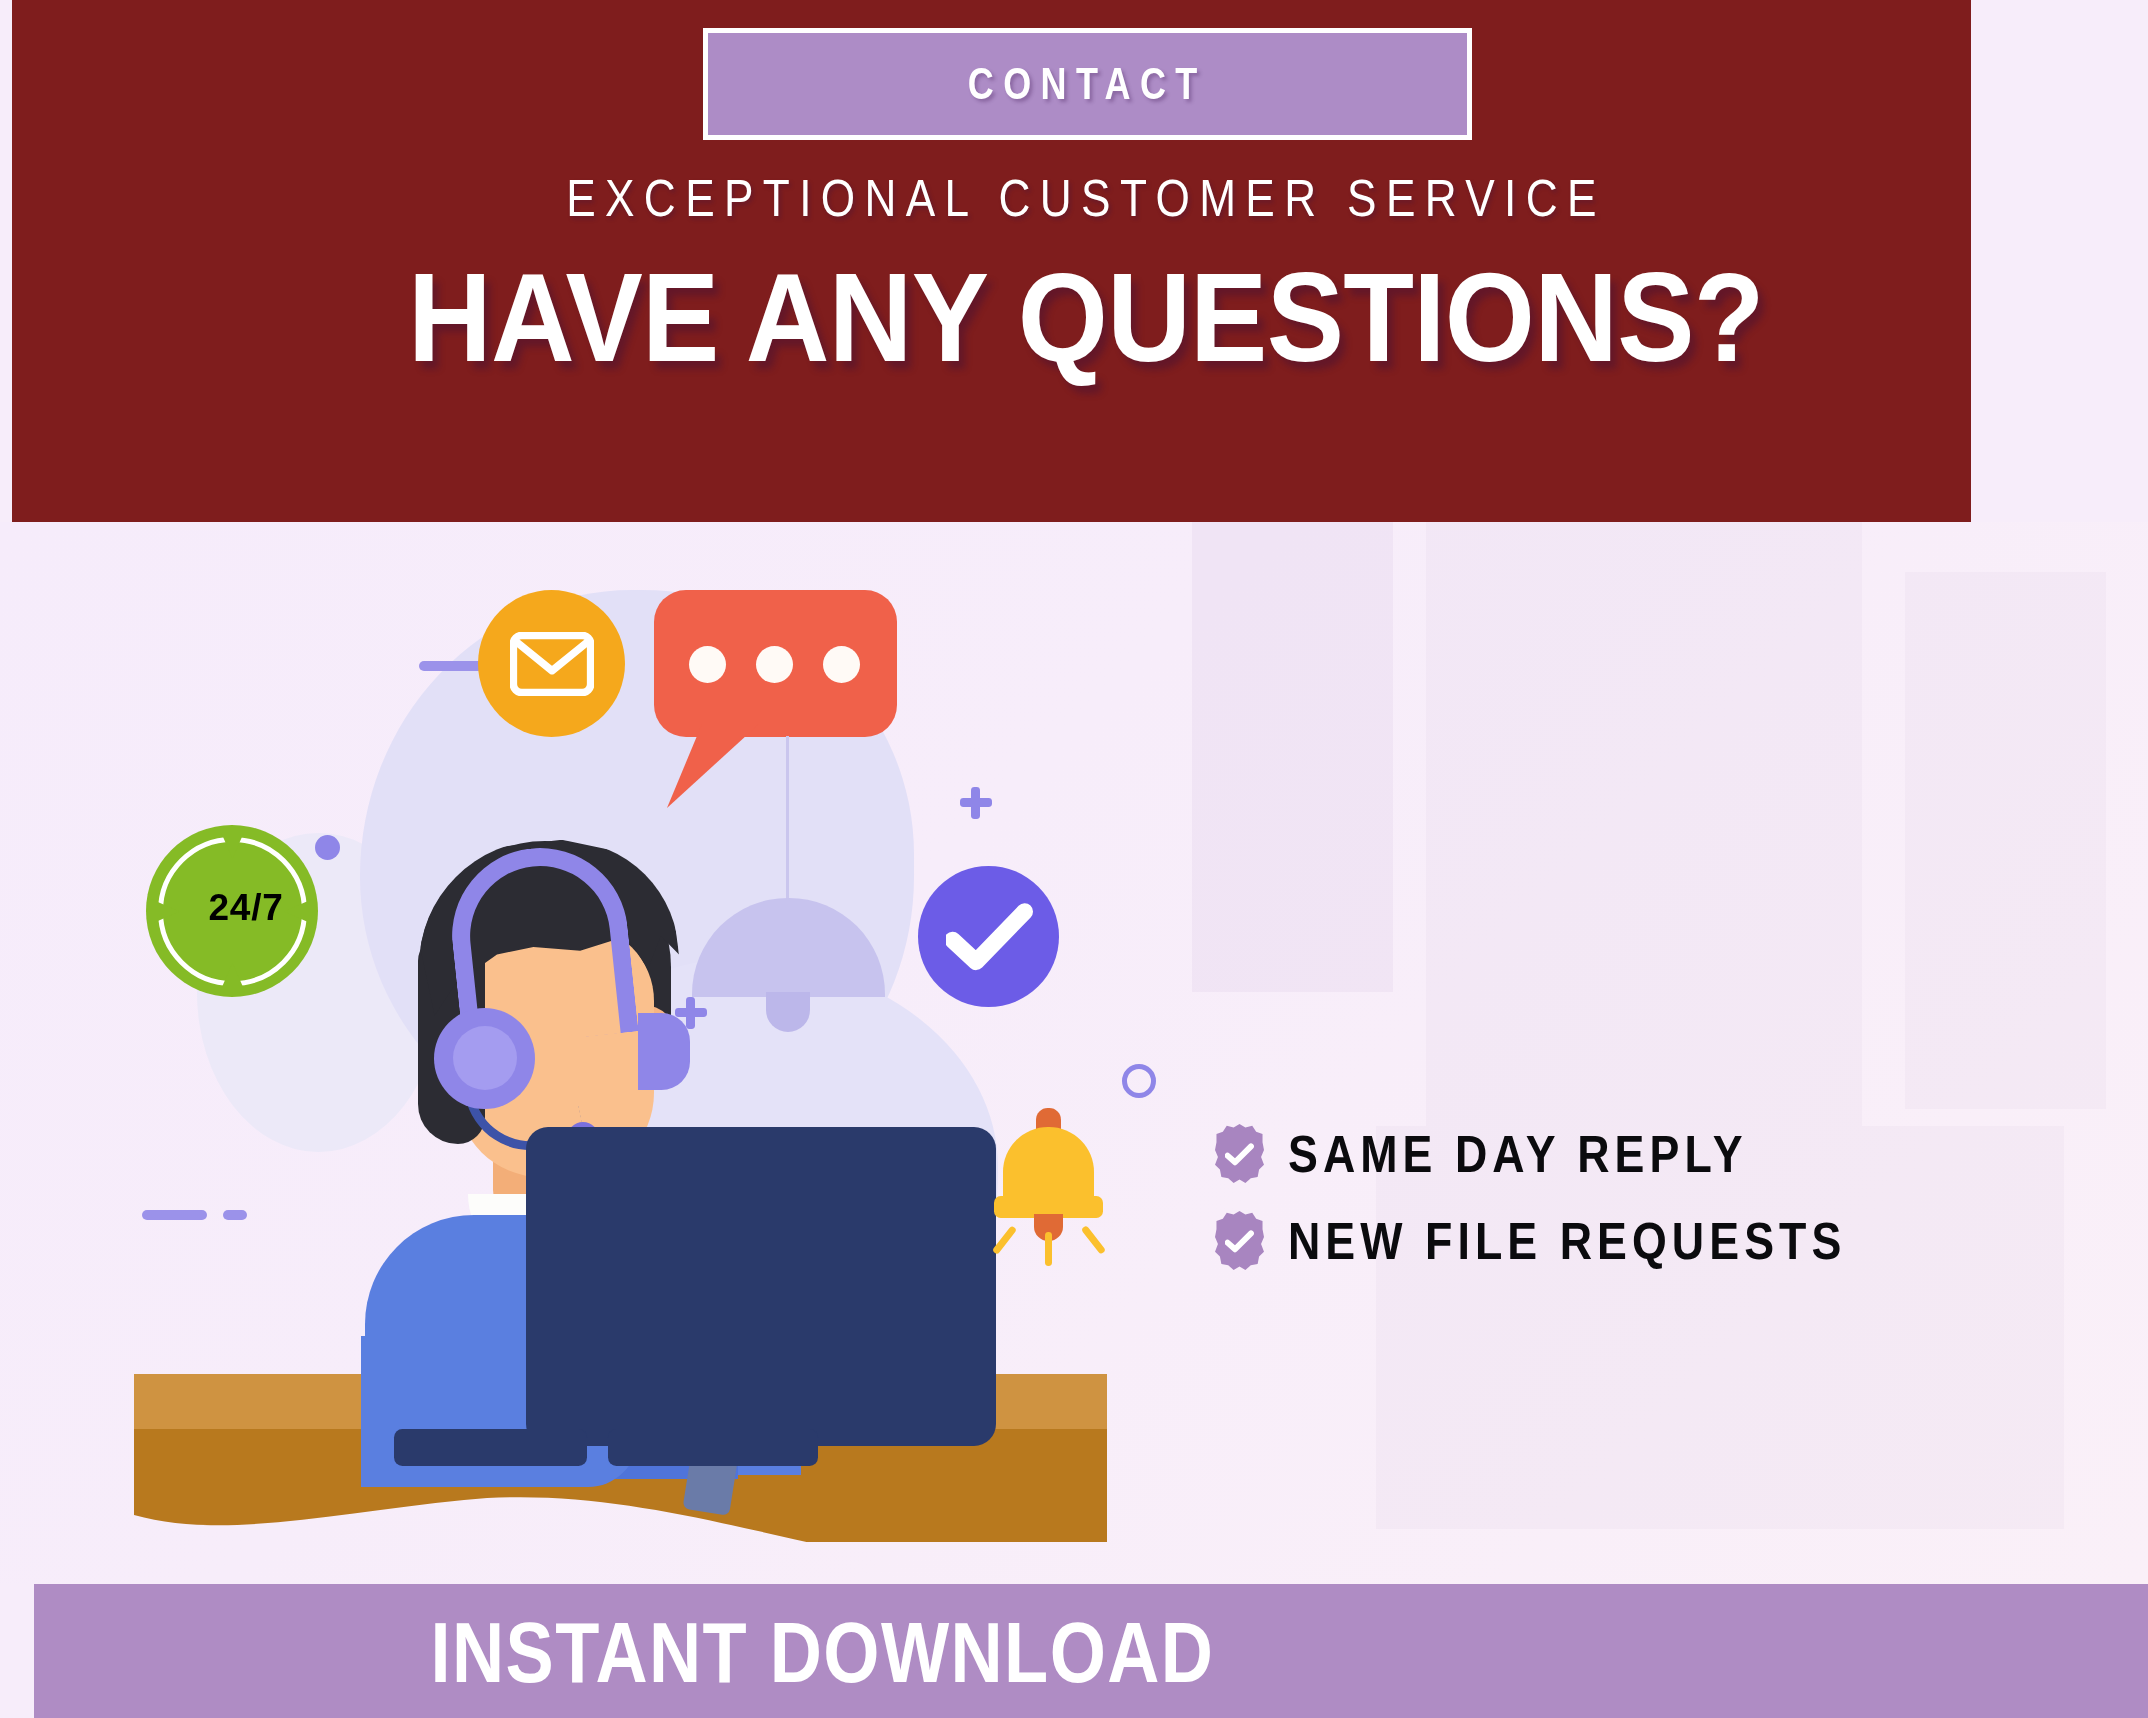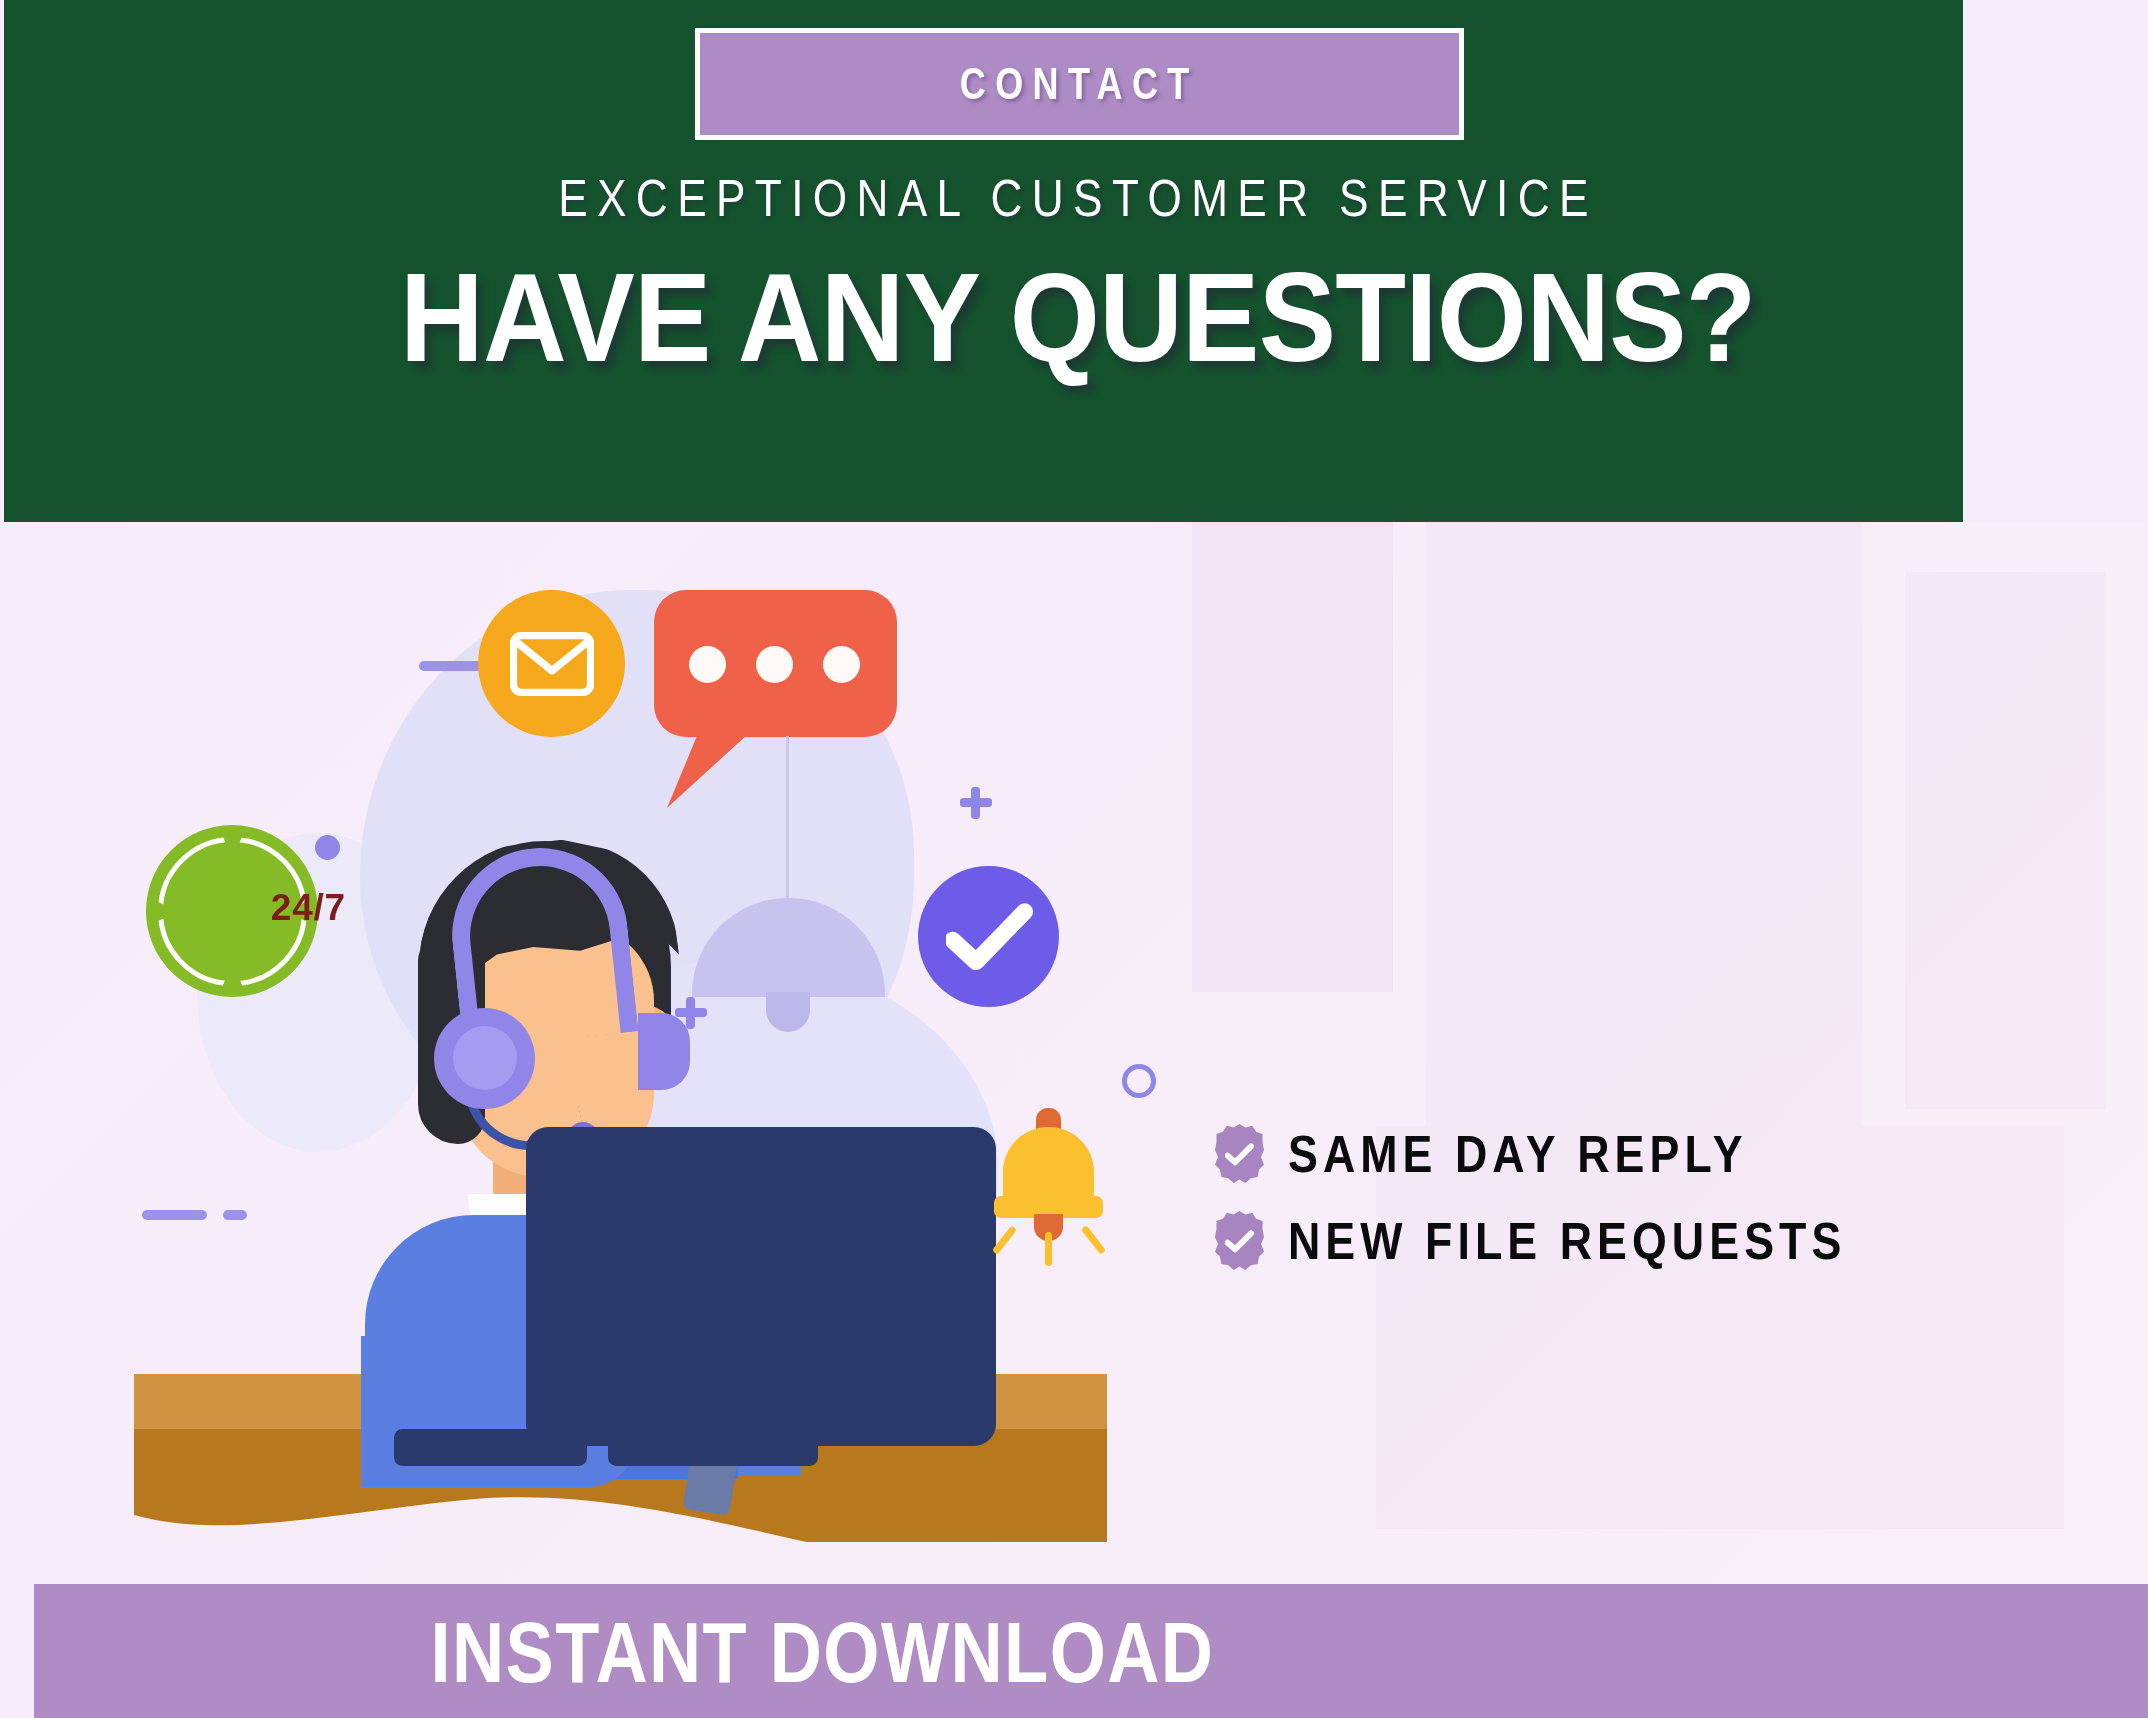--- a/index.html
+++ b/index.html
@@ -7,22 +7,22 @@
 
   #page{
     position:relative;
     width:2148px;height:1718px;
     overflow:hidden;
     background:#f7edfa;
   }
 
   
   #header{
-    position:absolute;left:4px;top:0;width:1959px;height:522px;
-    background:#14532d;
+    position:absolute;left:12px;top:0;width:1959px;height:522px;
+    background:#7f1d1d;
     overflow:hidden;
   }
   #contact-badge{
     position:absolute;left:691px;top:28px;width:769px;height:112px;
     box-sizing:border-box;
     background:#ad8cc6;
     border:5.9px solid #ffffff;
     display:flex;align-items:center;justify-content:center;
   }
   #contact-badge .txt{
@@ -114,22 +114,22 @@
   
   .clock-badge{
     position:absolute;left:29px;top:269px;width:172px;height:172px;
     border-radius:50%;background:#85bb26;
   }
   .clock-ring{
     position:absolute;left:11.7px;top:11.7px;width:149px;height:149px;
     border-radius:50%;border:5.9px solid #ffffff;box-sizing:border-box;
   }
   .clock-txt{
-    position:absolute;left:0;top:62px;width:200px;text-align:right;
-    color:#7f1d1d;font-weight:700;font-size:37px;letter-spacing:0.8px;
+    position:absolute;left:0;top:62px;width:200px;text-align:center;
+    color:#000000;font-weight:700;font-size:37px;letter-spacing:0.8px;
     font-family:"Liberation Sans",sans-serif;
   }
   .ctick{position:absolute;background:#85bb26;}
   .ct-n{left:74px;top:5px;width:25px;height:28.5px;clip-path:polygon(50% 100%,0 0,100% 0);}
   .ct-s{left:74px;top:138px;width:25px;height:28.5px;clip-path:polygon(50% 0,0 100%,100% 100%);}
   .ct-w{left:5px;top:74px;width:28.5px;height:25px;clip-path:polygon(100% 50%,0 0,0 100%);}
   .ct-e{left:138px;top:74px;width:28.5px;height:25px;clip-path:polygon(0 50%,100% 0,100% 100%);}
 
   
   .chat{

